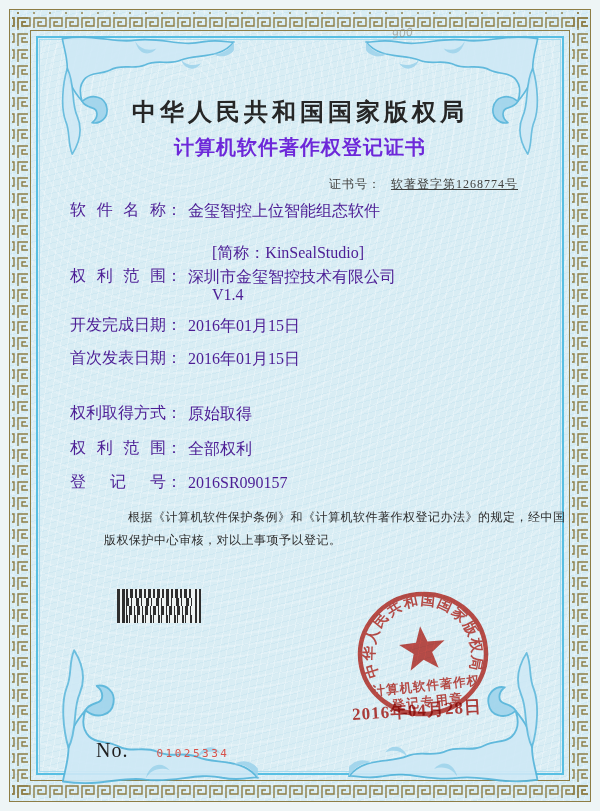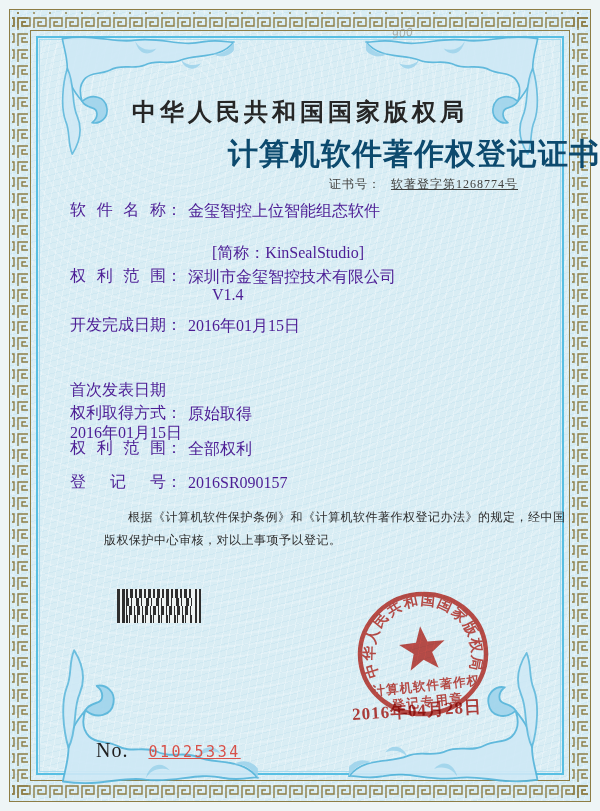--- a/index.html
+++ b/index.html
@@ -20,31 +20,31 @@
   .fl-tl{left:34px;top:32px;width:225px;height:132px;}
   .fl-tr{right:34px;top:32px;width:225px;height:132px;transform:scaleX(-1);}
   .fl-bl{left:26px;bottom:22px;width:265px;height:150px;transform:scaleY(-1);}
   .fl-br{right:30px;bottom:24px;width:250px;height:145px;transform:scale(-1,-1);}
 
   .annotation{position:absolute;left:392px;top:27px;font-family:"DejaVu Sans",sans-serif;
       font-style:italic;font-size:11px;color:#8b8577;opacity:.6;transform:rotate(-8deg);}
 
   .authority{position:absolute;left:0;right:0;top:96px;text-align:center;
       font-size:24px;font-weight:700;letter-spacing:4px;color:#262626;}
-  .cert-title{position:absolute;left:0;right:0;top:134px;text-align:right;
-      font-size:30px;font-weight:700;letter-spacing:1px;color:#0c4a6e;}
+  .cert-title{position:absolute;left:0;right:0;top:134px;text-align:center;
+      font-size:20px;font-weight:700;letter-spacing:1px;color:#6d28d9;}
   .cert-no{position:absolute;right:82px;top:176px;font-size:12px;color:#40403e;letter-spacing:1px;}
   .cert-no .v{margin-left:10px;text-decoration:underline;}
 
   .field-row{position:absolute;left:70px;display:flex;align-items:flex-start;
       font-size:16px;color:#4c1d95;}
   .field-label{display:inline-block;width:96px;flex:none;text-align:justify;text-align-last:justify;}
   .colon{flex:none;margin-right:6px;}
   .field-value{line-height:21px;white-space:pre;}
-  .r0{top:200px;} .r1{top:266px;} .r2{top:315px;justify-content:center;} .r3{top:380px;flex-direction:column;}
+  .r0{top:200px;} .r1{top:266px;} .r2{top:315px;justify-content:center;} .r3{top:348px;}
   .r4{top:403px;} .r5{top:438px;} .r6{top:472px;}
 
   .statement{position:absolute;left:74px;top:506px;width:470px;font-size:12px;
       line-height:1.95;text-indent:2em;color:#2d2d2d;letter-spacing:.5px;margin-left:30px;}
 
   .barcode{position:absolute;left:117px;top:589px;width:84px;height:34px;background:#eef3f2;
       display:flex;flex-direction:column;
       box-shadow:inset 3px 0 0 #2e2e2e, inset 5px 0 0 #eef3f2, inset 8px 0 0 #2e2e2e,
                  inset -2px 0 0 #2e2e2e, inset -4px 0 0 #eef3f2, inset -6px 0 0 #2e2e2e;}
   .barcode div{flex:1;margin:0 9px;}
@@ -53,22 +53,22 @@
   .bc3{background:repeating-linear-gradient(90deg,#2e2e2e 0 1px,transparent 1px 3px,#2e2e2e 3px 6px,transparent 6px 8px);}
   .bc4{background:repeating-linear-gradient(90deg,#2e2e2e 0 2px,transparent 2px 3px,#2e2e2e 3px 4px,transparent 4px 8px);}
 
   .seal{position:absolute;left:347px;top:578px;width:152px;height:152px;
       mix-blend-mode:multiply;opacity:.92;}
   .seal-date{position:absolute;left:352px;top:699px;font-size:17px;font-weight:700;
       color:#c8413c;letter-spacing:1px;transform:rotate(-3.5deg);mix-blend-mode:multiply;}
 
   .serial{position:absolute;left:96px;top:739px;display:flex;align-items:baseline;}
   .serial .no{font-size:20px;color:#1f1f1f;letter-spacing:1px;}
-  .serial .num{margin-left:20px;font-size:15px;color:#d8524a;letter-spacing:2.5px;
-      font-family:"DejaVu Sans Mono","Liberation Mono",monospace;text-decoration:underline;}
+  .serial .num{margin-left:28px;font-size:11px;color:#d8524a;letter-spacing:2.5px;
+      font-family:"DejaVu Sans Mono","Liberation Mono",monospace;}
 </style>
 </head>
 <body>
 
 <div class="page">
   <div class="paper"></div>
   <div class="margin-mask"></div>
 
   <svg class="frame-svg" width="600" height="811">
     <defs>

